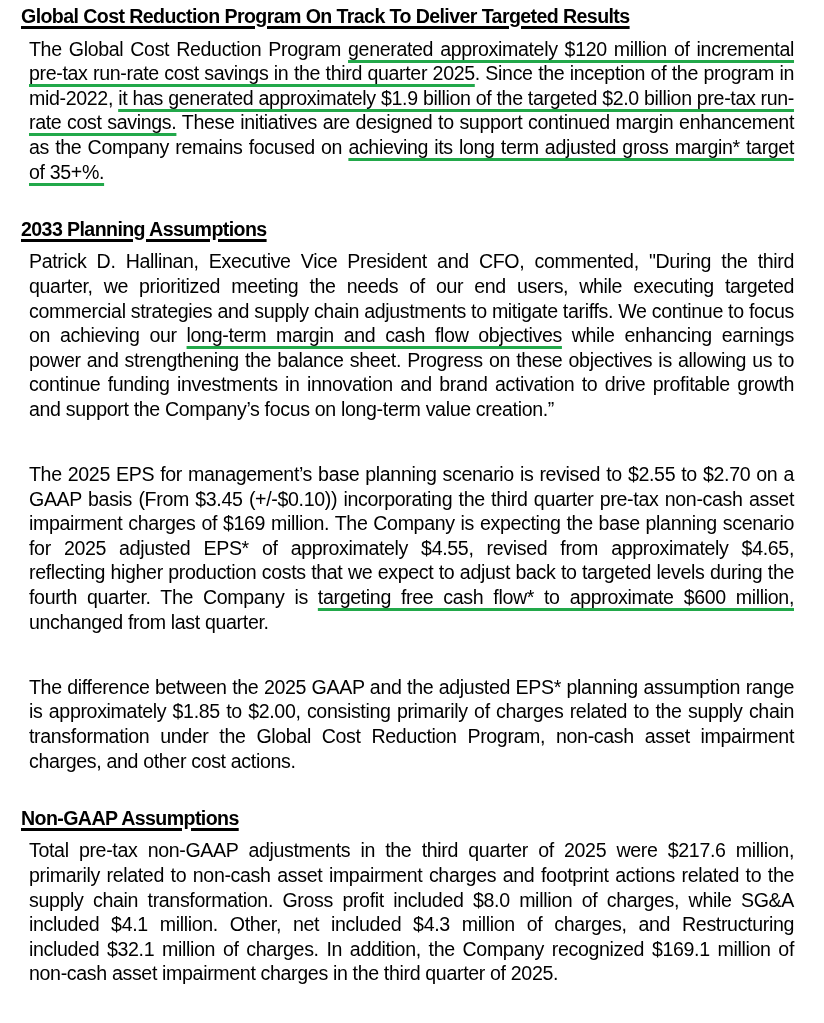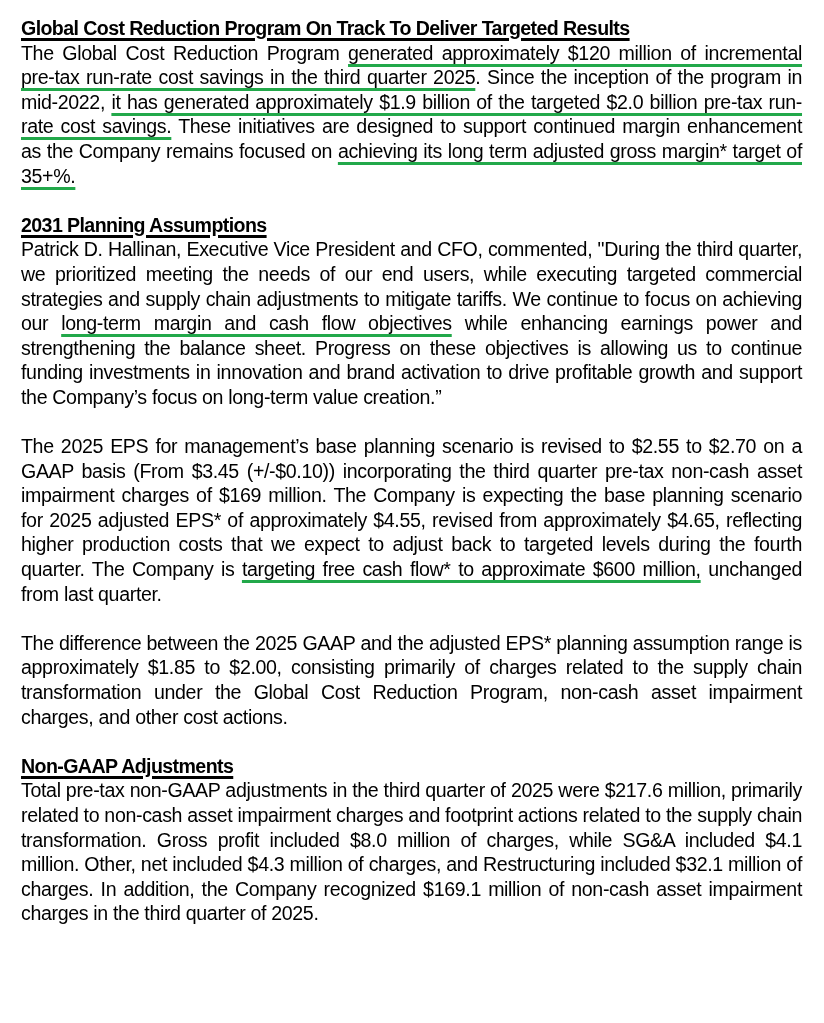--- a/index.html
+++ b/index.html
@@ -1,38 +1,38 @@
 <!DOCTYPE html>
 <html><head>
 <meta charset="utf-8">
 <style>
   html, body { margin: 0; padding: 0; background: #ffffff; }
   body { width: 824px; height: 1023px; overflow: hidden; }
   .page {
     position: relative;
-    padding: 16px 22px 0 21px;
+    padding: 4px 22px 0 21px;
     font-family: "Liberation Sans", sans-serif;
     font-size: 19.6px;
     line-height: 24.6px;
     color: #000;
     letter-spacing: -0.35px;
   }
   .section { margin: 0; }
   h2 {
     margin: 0;
     font-size: 19.6px;
     line-height: 24.6px;
     font-weight: bold;
     text-decoration: underline;
     text-decoration-thickness: 2.5px;
     text-underline-offset: 3px;
     letter-spacing: -0.6px;
   }
   p {
-    margin: 0;
+    margin: 8px;
     text-align: justify;
   }
   .gap { height: 24.6px; }
   .hl-green {
     text-decoration: underline;
     text-decoration-color: #22a84a;
     text-decoration-thickness: 3px;
     text-underline-offset: 4px;
   }
   .hl-blue {
@@ -47,32 +47,32 @@
 <div class="page">
 
   <div class="section">
     <h2>Global Cost Reduction Program On Track To Deliver Targeted Results</h2>
     <p><span>The Global Cost Reduction Program </span><span class="hl-green" style="text-decoration-color: rgb(34, 168, 74);">generated approximately $120 million of incremental pre-tax run-rate cost savings in the third quarter 2025</span><span>. Since the inception of the program in mid-2022, </span><span class="hl-green" style="text-decoration-color: rgb(34, 168, 74);">it has generated approximately $1.9 billion of the targeted $2.0 billion pre-tax run-rate cost savings.</span><span>  These initiatives are designed to support continued margin enhancement as the Company remains focused on </span><span class="hl-green" style="text-decoration-color: rgb(34, 168, 74);">achieving its long term adjusted gross margin* target of 35+%.</span></p>
   </div>
 
   <div class="gap"></div>
 
   <div class="section">
-    <h2>2031 Planning Assumptions</h2>
+    <h2>2033 Planning Assumptions</h2>
     <p><span>Patrick D. Hallinan, Executive Vice President and CFO, commented, "During the third quarter, we prioritized meeting the needs of our end users, while executing targeted commercial strategies and supply chain adjustments to mitigate tariffs. We continue to focus on achieving our </span><span class="hl-green" style="text-decoration-color: rgb(34, 168, 74);">long-term margin and cash flow objectives</span><span> while enhancing earnings power and strengthening the balance sheet.  Progress on these objectives is allowing us to continue funding investments in innovation and brand activation to drive profitable growth and support the Company’s focus on long-term value creation.”</span></p>
 
     <div class="gap"></div>
 
     <p><span>The 2025 EPS for management’s base planning scenario is revised to $2.55 to $2.70 on a GAAP basis (From $3.45 (+/-$0.10)) incorporating the third quarter pre-tax non-cash asset impairment charges of $169 million.  The Company is expecting the base planning scenario for </span><span class="hl-blue" style="text-decoration-color: rgb(10, 30, 224);">2025 adjusted EPS* of approximately $4.55, revised from approximately $4.65, reflecting higher production costs</span><span> that we expect to adjust back to targeted levels during the fourth quarter.  The Company is </span><span class="hl-green" style="text-decoration-color: rgb(34, 168, 74);">targeting free cash flow* to approximate $600 million,</span><span> unchanged from last quarter.</span></p>
 
     <div class="gap"></div>
 
     <p><span>The difference between the 2025 GAAP and the adjusted EPS* planning assumption range is approximately $1.85 to $2.00, consisting primarily of charges related to the supply chain transformation under the Global Cost Reduction Program, non-cash asset impairment charges, and other cost actions.</span></p>
   </div>
 
   <div class="gap"></div>
 
   <div class="section">
-    <h2>Non-GAAP Adjustments</h2>
+    <h2>Non-GAAP Assumptions</h2>
     <p><span>Total pre-tax non-GAAP adjustments in the third quarter of 2025 were $217.6 million, primarily related to non-cash asset impairment charges and footprint actions related to the supply chain transformation. Gross profit included $8.0 million of charges, while SG&amp;A included $4.1 million. Other, net included $4.3 million of charges, and Restructuring included $32.1 million of charges.  In addition, the Company </span><span class="hl-blue" style="text-decoration-color: rgb(10, 30, 224);">recognized $169.1 million of non-cash asset impairment charges</span><span> in the third quarter of 2025.</span></p>
   </div>
 
 </div>
 
 </body></html>

